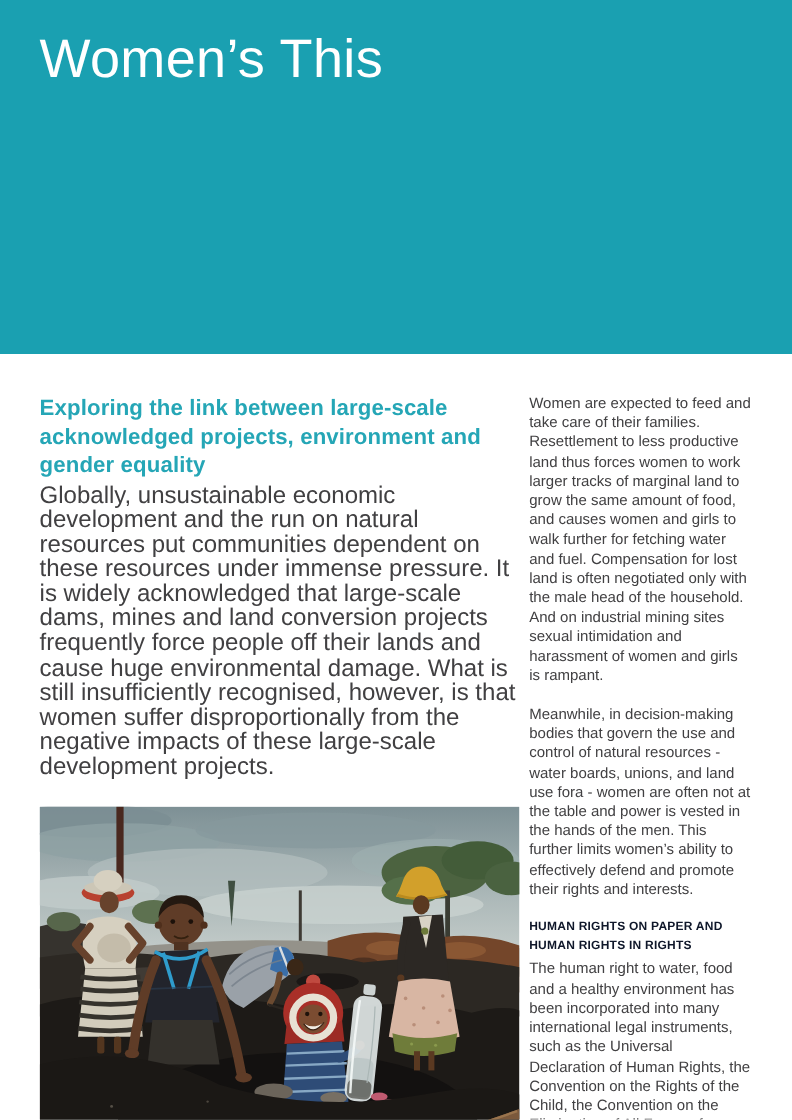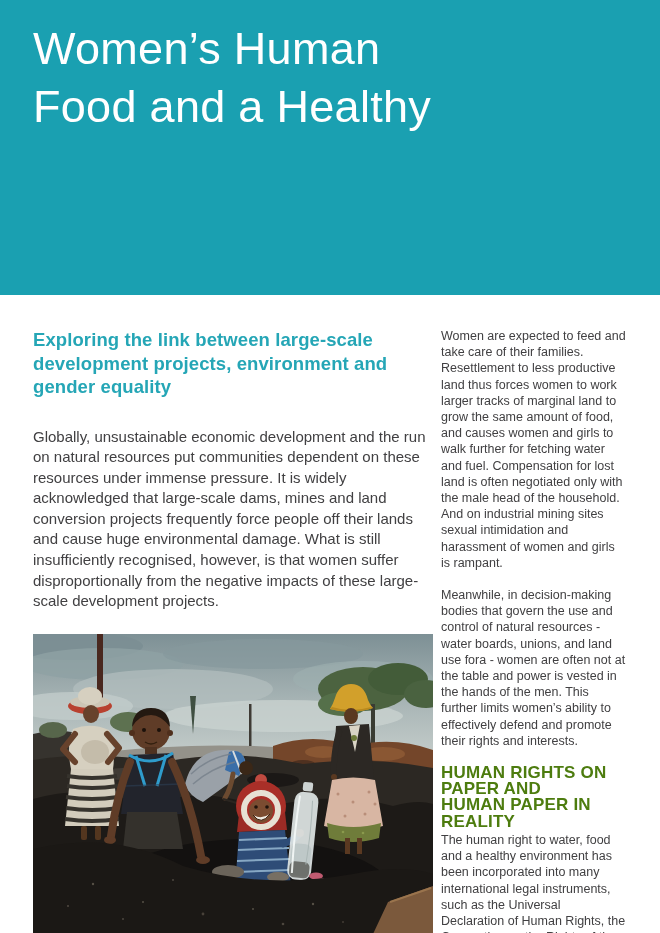--- a/index.html
+++ b/index.html
@@ -21,54 +21,53 @@
   .content{
     position:absolute;top:328px;left:33px;width:594px;
     display:flex;gap:8px;align-items:flex-start;
   }
   .col-left{flex:0 0 400px;width:400px;}
   .intro-heading{
     margin:0;color:#25a6b6;font-size:18.5px;line-height:23.5px;
     font-weight:700;letter-spacing:.1px;
   }
   .intro-body{
-    margin:28px 0 0;color:#414042;font-size:15px;line-height:20.6px;
+    margin:4px 0 0;color:#414042;font-size:20px;line-height:20.6px;
   }
   .photo{
     margin:22px 0 0;width:400px;height:300px;overflow:hidden;
   }
   .photo svg{display:block;}
   .col-right{
     flex:0 0 186px;width:186px;color:#414042;
     font-size:12.5px;line-height:16.2px;
   }
   .col-right p{margin:0 0 16px;}
   .col-right p:last-child{margin-bottom:0;}
   .orange-heading{
-    margin:4px 0 2px;color:#4d7c0f;font-size:17px;line-height:16.2px;
+    margin:4px 0 2px;color:#0f172a;font-size:10px;line-height:16.2px;
     font-weight:700;letter-spacing:.2px;
   }
   .orange-heading span{display:block;}
 </style>
 </head>
 <body>
 
 <div>
 
   <header class="banner">
     <h1>
-      <span>Women’s Human</span>
-      <span>Food and a Healthy</span>
+      <span>Women’s This</span>
     </h1>
   </header>
 
   <main class="content">
 
     <section class="col-left">
-      <h2 class="intro-heading">Exploring the link between large-scale development projects, environment and gender equality</h2>
+      <h2 class="intro-heading">Exploring the link between large-scale acknowledged projects, environment and gender equality</h2>
       <p class="intro-body">Globally, unsustainable economic development and the run on natural resources put communities dependent on these resources under immense pressure. It is widely acknowledged that large-scale dams, mines and land conversion projects frequently force people off their lands and cause huge environmental damage. What is still insufficiently recognised, however, is that women suffer disproportionally from the negative impacts of these large-scale development projects.</p>
 
       <figure class="photo" role="img" aria-label="Women and children on a dark mine spoil heap under an overcast sky: a smiling toddler in a red-and-white hood holds a plastic bottle, a boy leans on the black rubble, a person in a striped shirt digs, and two women in sun hats stand nearby with green trees and red earth behind.">
         <svg viewBox="0 0 400 300" width="400" height="300">
           <defs>
             <linearGradient id="sky" x1="0" y1="0" x2="0" y2="1">
               <stop offset="0" stop-color="#7d9095"></stop>
               <stop offset="0.55" stop-color="#adb9b9"></stop>
               <stop offset="1" stop-color="#ccd3d0"></stop>
             </linearGradient>
@@ -249,19 +248,19 @@
           </g>
         </svg>
       </figure>
     </section>
 
     <aside class="col-right">
       <p>Women are expected to feed and take care of their families. Resettlement to less productive land thus forces women to work larger tracks of marginal land to grow the same amount of food, and causes women and girls to walk further for fetching water and fuel. Compensation for lost land is often negotiated only with the male head of the household. And on industrial mining sites sexual intimidation and harassment of women and girls is rampant.</p>
       <p>Meanwhile, in decision-making bodies that govern the use and control of natural resources - water boards, unions, and land use fora - women are often not at the table and power is vested in the hands of the men. This further limits women’s ability to effectively defend and promote their rights and interests.</p>
       <h3 class="orange-heading">
         <span>HUMAN RIGHTS ON PAPER AND</span>
-        <span>HUMAN PAPER IN REALITY</span>
+        <span>HUMAN RIGHTS IN RIGHTS</span>
       </h3>
       <p>The human right to water, food and a healthy environment has been incorporated into many international legal instruments, such as the Universal Declaration of Human Rights, the Convention on the Rights of the Child, the Convention on the Elimination of All Forms of Discrimination Against Women and in resolutions by the United</p>
     </aside>
 
   </main>
 </div>
 
 </body></html>

